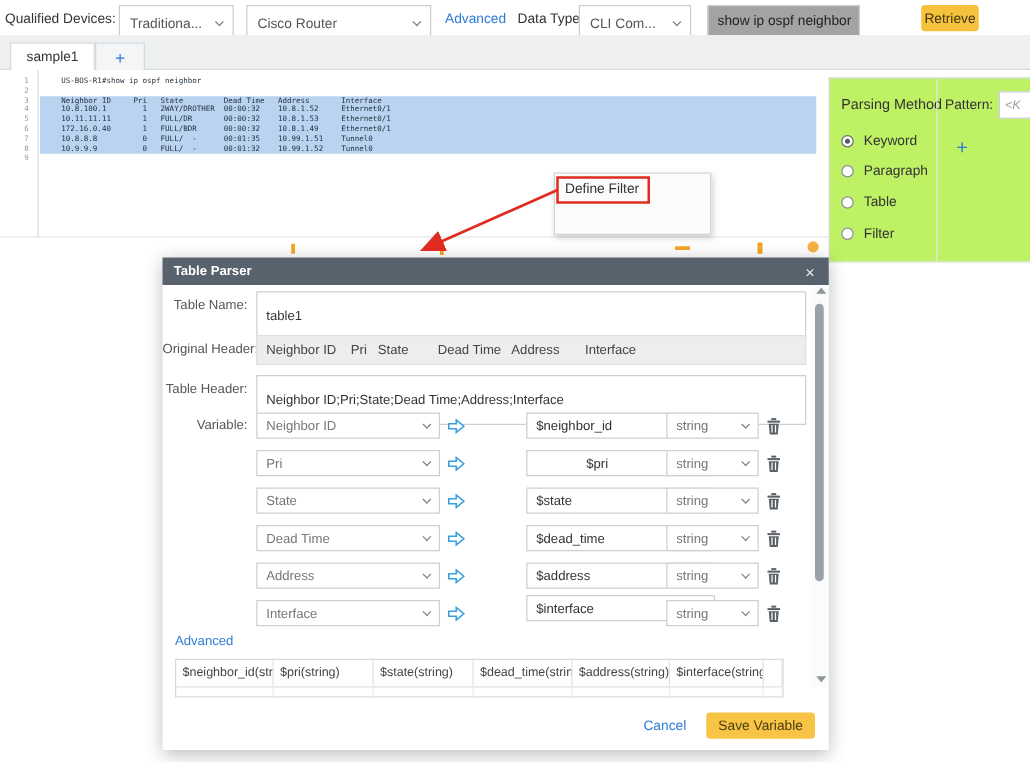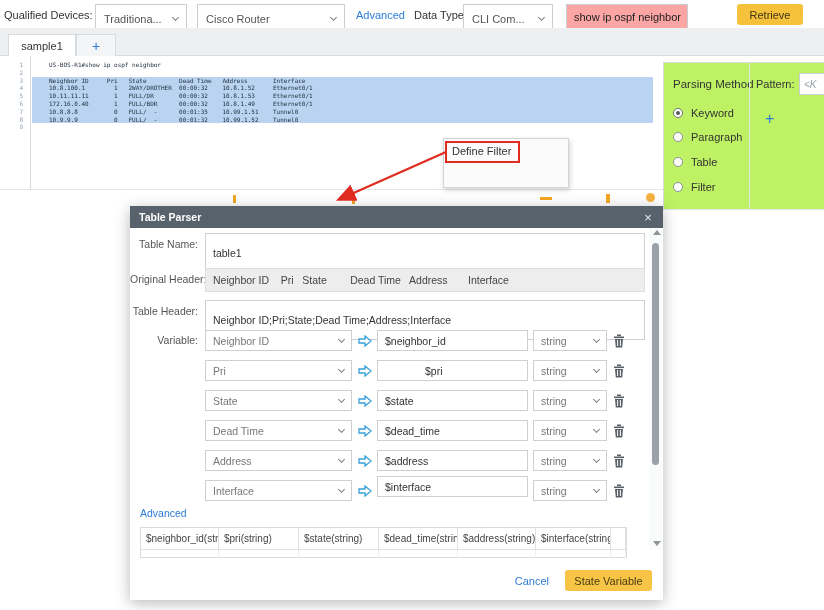--- a/index.html
+++ b/index.html
@@ -10,21 +10,21 @@
   }
   
   .topbar { position:absolute; left:0; top:0; width:824px; height:28px; background:#fff; }
   .tb-label { position:absolute; top:9px; font-size:11px; color:#333; white-space:nowrap; }
   .tb-select { position:absolute; top:4px; height:22px; border:1px solid #c9ced3; background:#fff;
     display:flex; align-items:center; justify-content:space-between; padding:14px 8px; cursor:pointer; }
   .tb-select .val { font-size:11px; color:#555; white-space:nowrap; overflow:hidden; }
   .chev { width:5px; height:5px; border-right:1.4px solid #7a8087; border-bottom:1.4px solid #7a8087;
     transform:rotate(45deg); margin-left:6px; flex:none; margin-top:-3px; }
   .tb-link { position:absolute; top:9px; font-size:11px; color:#2e7cd6; cursor:pointer; text-decoration:none; }
-  .tb-input { position:absolute; top:4px; height:22px; border:1px solid #c9ced3; background:#fca5a5;
+  .tb-input { position:absolute; top:4px; height:22px; border:1px solid #c9ced3; background:#a3a3a3;
     font-size:11px; color:#222; display:flex; align-items:center; padding:12px 7px; white-space:nowrap; overflow:hidden; }
   .tb-btn { position:absolute; top:4px; height:21px; background:#f6c23c; border:none; border-radius:3px;
     font-size:11px; color:#3f3512; display:flex; align-items:center; justify-content:center; cursor:pointer;
     font-family:"Liberation Sans", sans-serif; }
   
   .tabbar { position:absolute; left:0; top:28px; width:824px; height:28px; background:#edeff1;
     border-bottom:1px solid #d8dbde; }
   .tab-active { position:absolute; left:8px; top:6px; width:68px; height:22px; background:#fff;
     border:1px solid #d8dbde; border-bottom:none; display:flex; align-items:center; justify-content:center;
     font-size:11px; color:#333; cursor:pointer; }
@@ -78,21 +78,21 @@
   .m-close { position:absolute; right:7px; top:0; width:16px; height:22px; color:#e8ebee; font-size:13px;
     display:flex; align-items:center; justify-content:center; cursor:pointer; }
   .m-label { position:absolute; left:0; width:68px; text-align:right; font-size:10.5px; color:#555; white-space:nowrap; }
   .m-input { position:absolute; left:75px; width:440px; height:40px; border:1px solid #ccd0d4; background:#fff;
     font-size:10.5px; color:#333; display:flex; align-items:center; padding:0 7px; white-space:pre; overflow:hidden; }
   .m-input.ro { background:#ededee; border-color:#dddfe1; color:#444; height:24px; }
   .v-select { position:absolute; height:21px; border:1px solid #ccd0d4; background:#fff; display:flex;
     align-items:center; justify-content:space-between; padding:0 7px; cursor:pointer; }
   .v-select .val { font-size:10.5px; color:#777; white-space:nowrap; overflow:hidden; }
   .v-input { position:absolute; height:21px; border:1px solid #ccd0d4; background:#fff; font-size:10.5px;
-    color:#333; display:flex; align-items:center; padding:0 7px; }
+    color:#333; display:flex; align-items:center; padding:0 7px;margin-left:44px; }
   .v-arrow { position:absolute; width:14px; height:12px; }
   .v-trash { position:absolute; width:12px; height:14px; cursor:pointer; }
   .adv-link { position:absolute; left:10px; top:301px; font-size:10.5px; color:#2e7cd6; cursor:pointer; text-decoration:none; }
   .pv-table { position:absolute; left:10px; top:321px; width:487px; height:31px;
     border:1px solid #d9dcde; display:grid; grid-template-columns:78px 80px 80px 79px 78px 75px 1fr;
     grid-template-rows:22px 8px; background:#fff; }
   .pv-cell { border-right:1px solid #e0e3e5; border-bottom:1px solid #e0e3e5; font-size:10px; color:#444;
     display:flex; align-items:center; padding:0 5px; white-space:nowrap; overflow:hidden; }
   .pv-sub { border-right:1px solid #eceeef; }
   .m-scroll-track { position:absolute; left:649px; top:228px; width:13px; height:322px; background:#fafbfb; z-index:25; }
@@ -122,21 +122,21 @@
       <span class="val">Cisco Router</span>
       <span class="chev"></span>
     </div>
     <a class="tb-link" style="left:356px;">Advanced</a>
     <span class="tb-label" style="left:414px;">Data Type:</span>
     <div class="tb-select" style="left:463px; width:90px;">
       <span class="val">CLI Com...</span>
       <span class="chev"></span>
     </div>
     <div class="tb-input" style="left:566px; width:122px;">show ip ospf neighbor</div>
-    <button class="tb-btn" style="left:737px; width:66px;">Retrieve</button>
+    <button class="tb-btn" style="left:737px; width:46px;">Retrieve</button>
   </div>
 
   <div class="tabbar">
     <div class="tab-active">sample1</div>
     <div class="tab-add">+</div>
   </div>
 
   <div class="editor">
     <div class="gutter">
       <span class="lnum" style="top:5px;">1</span>
@@ -356,21 +356,21 @@
       <div class="pv-sub"></div>
         <div class="pv-sub"></div>
       <div class="pv-sub"></div>
         <div class="pv-sub"></div>
       <div class="pv-sub"></div>
         <div class="pv-sub"></div>
     </div>
 
     <div class="m-footer">
       <a class="cancel-link">Cancel</a>
-      <button class="save-btn">State Variable</button>
+      <button class="save-btn">Save Variable</button>
     </div>
   </div>
 
   <div class="m-scroll-track"></div>
   <div class="scroll-arrow scroll-up"></div>
   <div class="m-scroll-thumb"></div>
   <div class="scroll-arrow scroll-down"></div>
 
 </div>
 

